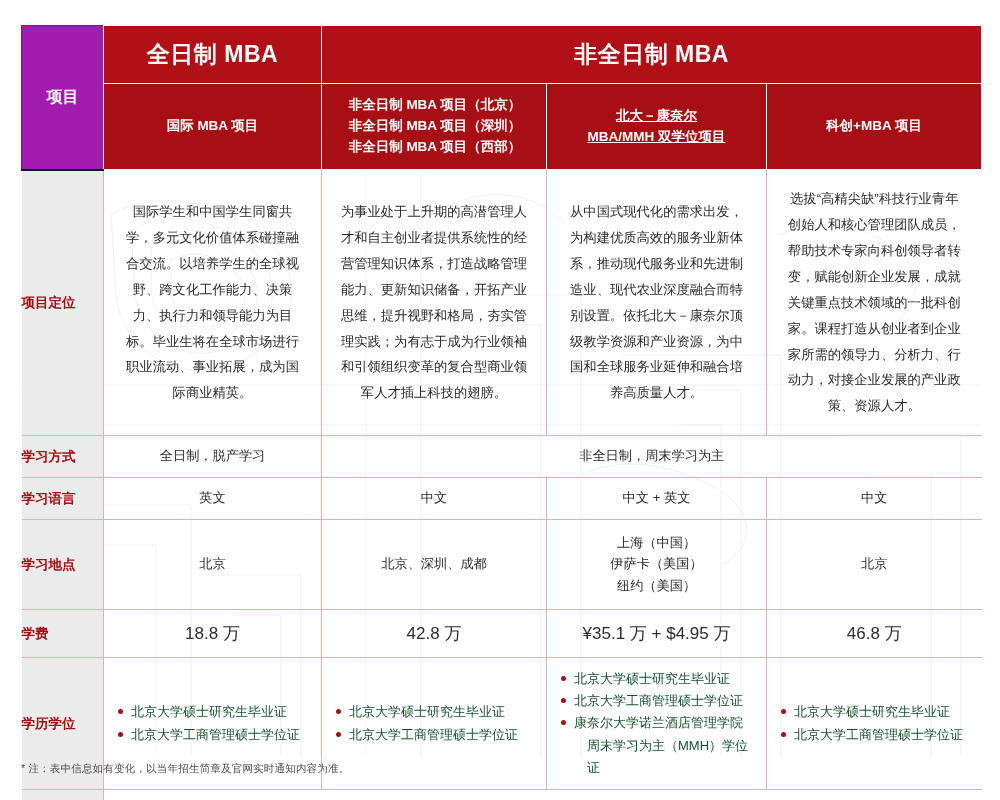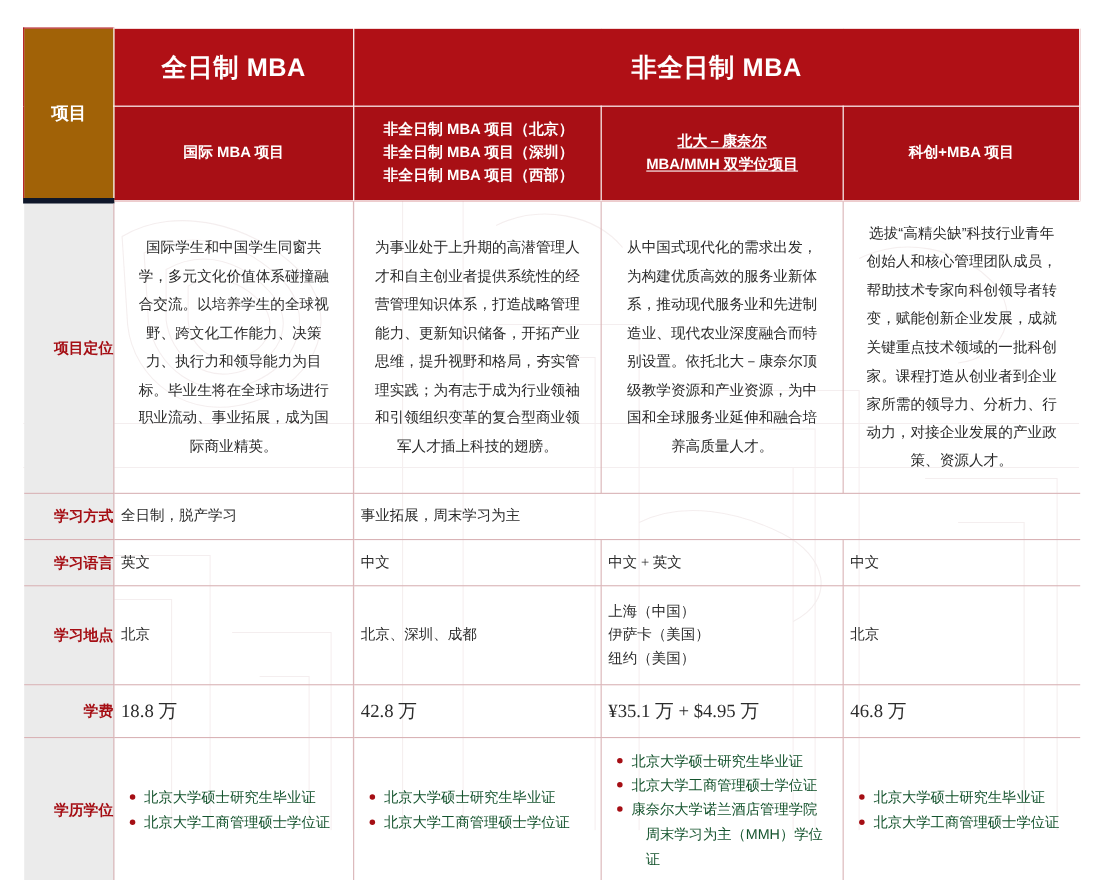--- a/index.html
+++ b/index.html
@@ -45,29 +45,29 @@
     color: #ffffff;
     text-align: center;
     vertical-align: middle;
     border: 1px solid #ffffff;
     padding: 6px 8px;
   }
   .hdr-big {
     font-size: 23px;
     font-weight: bold;
     letter-spacing: 0.5px;
-    height: 71px;
+    height: 58px;
   }
   .hdr-xiangmu {
     font-size: 16px;
     font-weight: bold;
-    background: #a16207;
+    background: #a21caf;
     border-left: 1px solid #b01016;
     border-top: 1px solid #b01016;
-    border-bottom: 5px solid #0f172a;
+    border-bottom: 2px solid #0f172a;
   }
   .hdr-sub {
     font-size: 13.5px;
     font-weight: bold;
     line-height: 1.55;
     height: 86px;
     background: #a80f15;
   }
   .hdr-sub.lefty { text-align: center; padding-left: 10px; }
 
@@ -87,36 +87,36 @@
     border-left: none;
   }
   tbody tr td:last-child {
     border-right: none;
   }
   .rowlabel {
     background: #ebebeb;
     color: #a50e14;
     font-weight: bold;
     font-size: 13.5px;
-    text-align: right;
+    text-align: left;
     width: 82px;
     border-left: none !important;
     border-right: 1px solid #d9b3b6;
   }
   .para {
     padding: 16px 18px;
     text-align: center;
     font-size: 13.3px;
     line-height: 1.95;
     color: #2a2a2a;
   }
   .ctr {
+    text-align: center;
     padding: 9px 6px;
     font-size: 13.2px;
-    font-family: Liberation Serif, serif;
   }
   .ctr.tall { padding: 12px 6px; line-height: 1.65; }
   .money { font-size: 17px; }
 
   ul.bul {
     list-style: none;
     padding: 10px 8px 10px 14px;
     margin: 0;
   }
   ul.bul li {
@@ -205,21 +205,21 @@
           <td class="rowlabel">项目定位</td>
           <td class="para">国际学生和中国学生同窗共学，多元文化价值体系碰撞融合交流。以培养学生的全球视野、跨文化工作能力、决策力、执行力和领导能力为目标。毕业生将在全球市场进行职业流动、事业拓展，成为国际商业精英。</td>
           <td class="para">为事业处于上升期的高潜管理人才和自主创业者提供系统性的经营管理知识体系，打造战略管理能力、更新知识储备，开拓产业思维，提升视野和格局，夯实管理实践；为有志于成为行业领袖和引领组织变革的复合型商业领军人才插上科技的翅膀。</td>
           <td class="para">从中国式现代化的需求出发，为构建优质高效的服务业新体系，推动现代服务业和先进制造业、现代农业深度融合而特别设置。依托北大－康奈尔顶级教学资源和产业资源，为中国和全球服务业延伸和融合培养高质量人才。</td>
           <td class="para">选拔“高精尖缺”科技行业青年创始人和核心管理团队成员，帮助技术专家向科创领导者转变，赋能创新企业发展，成就关键重点技术领域的一批科创家。课程打造从创业者到企业家所需的领导力、分析力、行动力，对接企业发展的产业政策、资源人才。</td>
         </tr>
 
         <tr>
           <td class="rowlabel">学习方式</td>
           <td class="ctr">全日制，脱产学习</td>
-          <td class="ctr" colspan="3">事业拓展，周末学习为主</td>
+          <td class="ctr" colspan="3">非全日制，周末学习为主</td>
         </tr>
 
         <tr>
           <td class="rowlabel">学习语言</td>
           <td class="ctr">英文</td>
           <td class="ctr">中文</td>
           <td class="ctr">中文 + 英文</td>
           <td class="ctr">中文</td>
         </tr>
 
@@ -273,14 +273,15 @@
 
         <tr>
           <td class="rowlabel">项目学制</td>
           <td class="ctr" colspan="4">2 年</td>
         </tr>
 
       </tbody>
     </table>
   </div>
 
+  <div class="footnote">* 注：表中信息如有变化，以当年招生简章及官网实时通知内容为准。</div>
 
 </div>
 
 </body></html>

